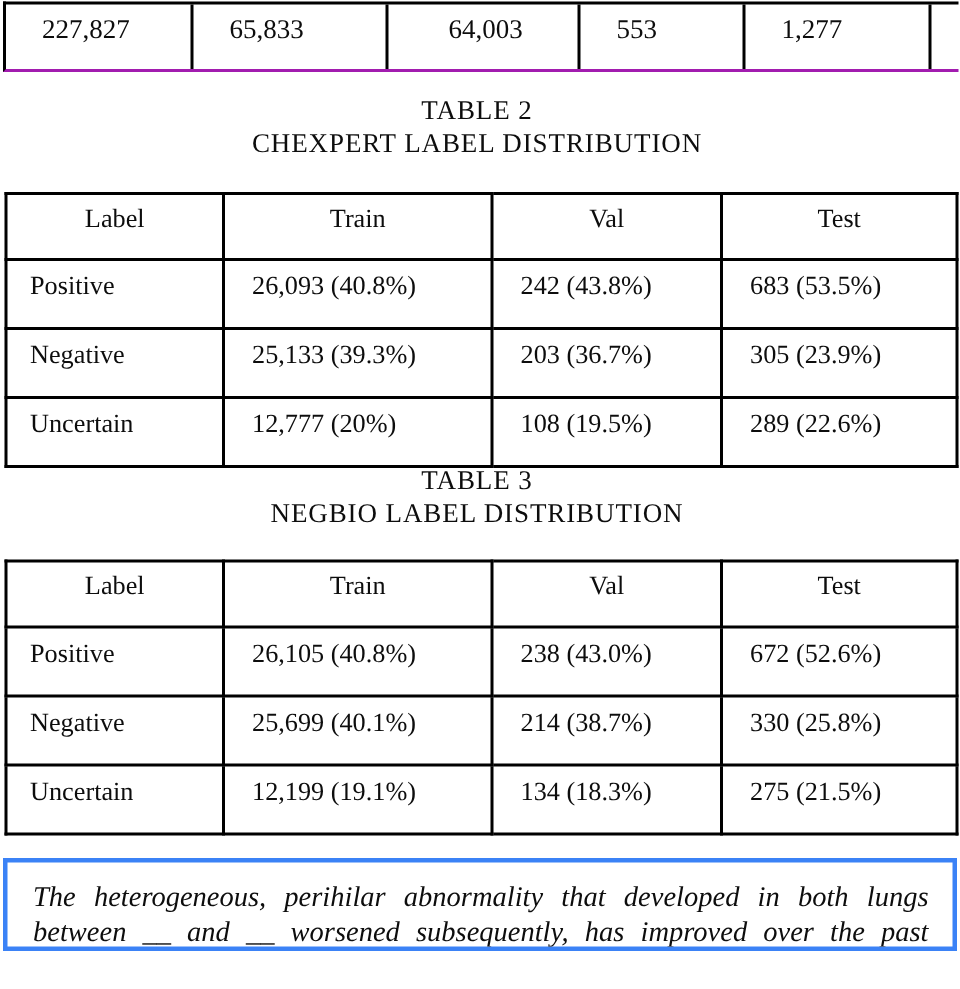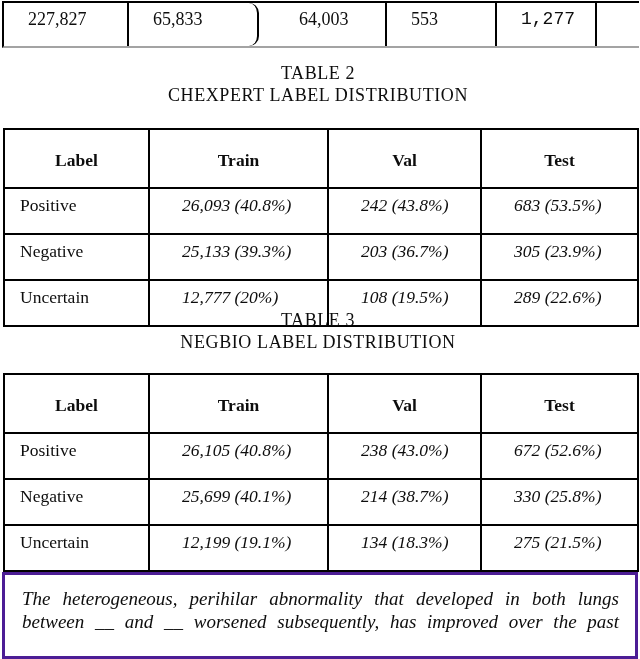--- a/index.html
+++ b/index.html
@@ -10,36 +10,36 @@
     color:#0d0d0d;
     font-family:"Liberation Serif", "DejaVu Serif", serif;
     overflow:hidden;
   }
 
   
   .toptable {
     position:absolute; left:2px; top:1px; width:635px; height:43px;
     display:flex;
     border-top:2px solid #000;
-    border-bottom:2px solid #a3a3a3;
+    border-bottom:2px solid #a21caf;
     border-left:2px solid #000;
     box-sizing:content-box;
   }
   .toptable .tcell {
     box-sizing:border-box;
     border-right:2px solid #000;
     font-size:18px;
     padding:6px 0 0 24px;
     overflow:hidden;
   }
   .toptable .tcell:nth-child(1){ width:125px; }
-  .toptable .tcell:nth-child(2){ width:130px;border-radius:10px; }
+  .toptable .tcell:nth-child(2){ width:130px; }
   .toptable .tcell:nth-child(3){ width:128px;padding-left:40px; }
   .toptable .tcell:nth-child(4){ width:110px; }
-  .toptable .tcell:nth-child(5){ width:100px;font-family:Liberation Mono, monospace; }
+  .toptable .tcell:nth-child(5){ width:124px; }
 
   
   .caption {
     position:absolute; left:0; width:636px;
     text-align:center;
     font-size:18px;
     letter-spacing:0.6px;
     line-height:22px;
   }
   .caption .capline { height:22px; }
@@ -56,34 +56,34 @@
   table.dtable col.c4 { width:157px; }
   table.dtable th, table.dtable td {
     border:2px solid #000;
     vertical-align:top;
     font-size:17.5px;
     padding:0;
     overflow:hidden;
   }
   table.dtable th {
     height:37px;
-    font-weight:bold;
+    font-weight:normal;
     text-align:center;
-    padding-top:20px;
+    padding-top:5px;
   }
   table.dtable td { height:38px; padding-top:6px; }
   table.dtable td.lab { padding-left:15px; }
-  table.dtable td.num { padding-left:32px;font-style:italic; }
+  table.dtable td.num { padding-left:18px; }
 
   
   .notebox {
     position:absolute; left:2px; top:572px;
-    width:636px; height:87px;
+    width:636px; height:62px;
     box-sizing:border-box;
-    border:3px solid #4c1d95;
+    border:3px solid #3b82f6;
     padding:13px 16px 0 17px;
     overflow:hidden;
     font-style:italic;
     font-size:19px;
     line-height:22.6px;
   }
   .noteline {
     text-align:justify;
     text-align-last:justify;
     white-space:normal;

